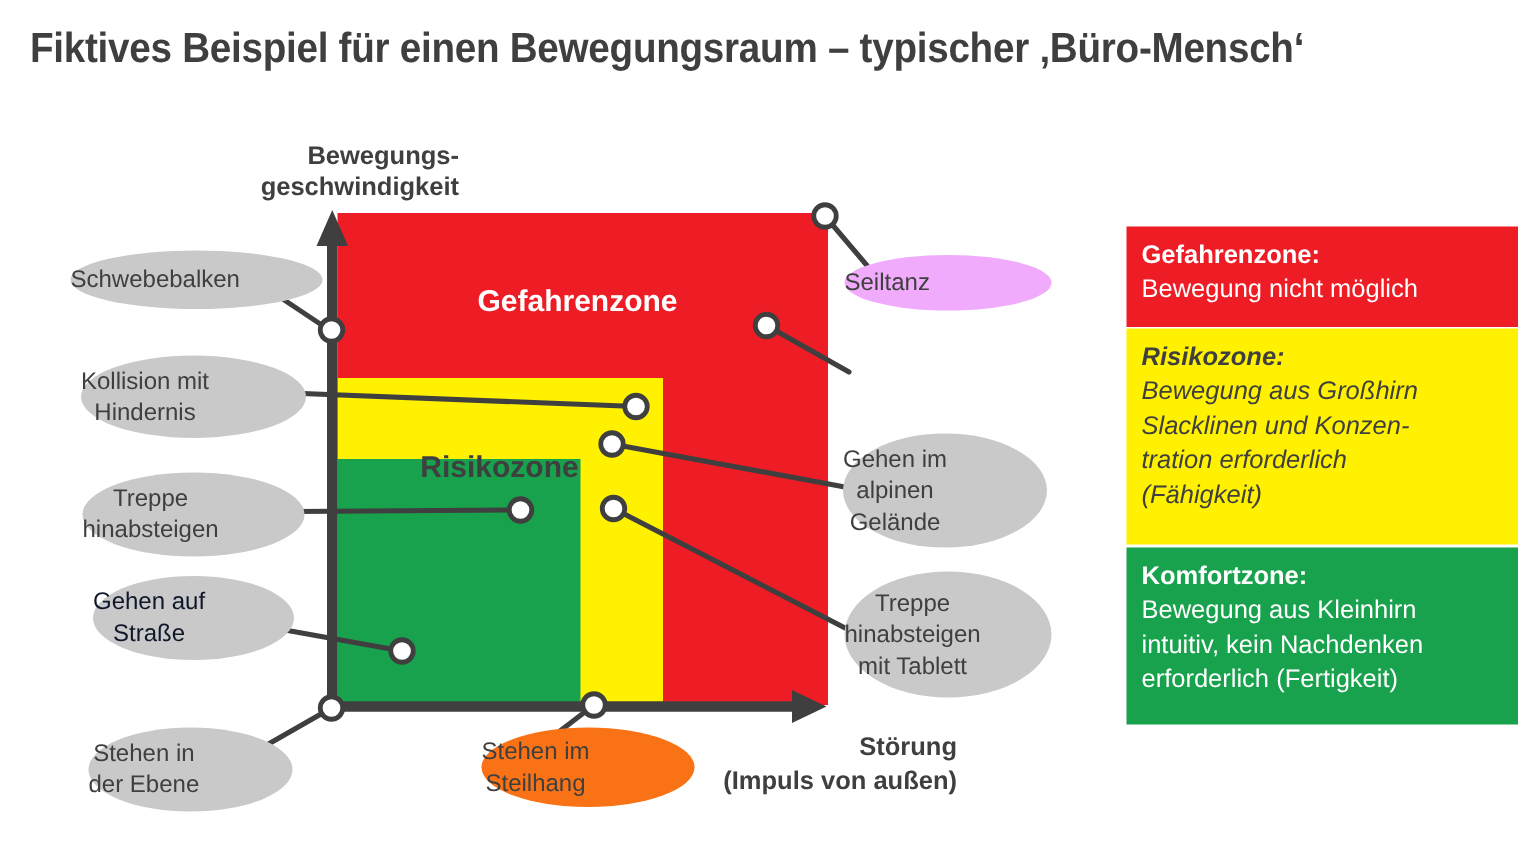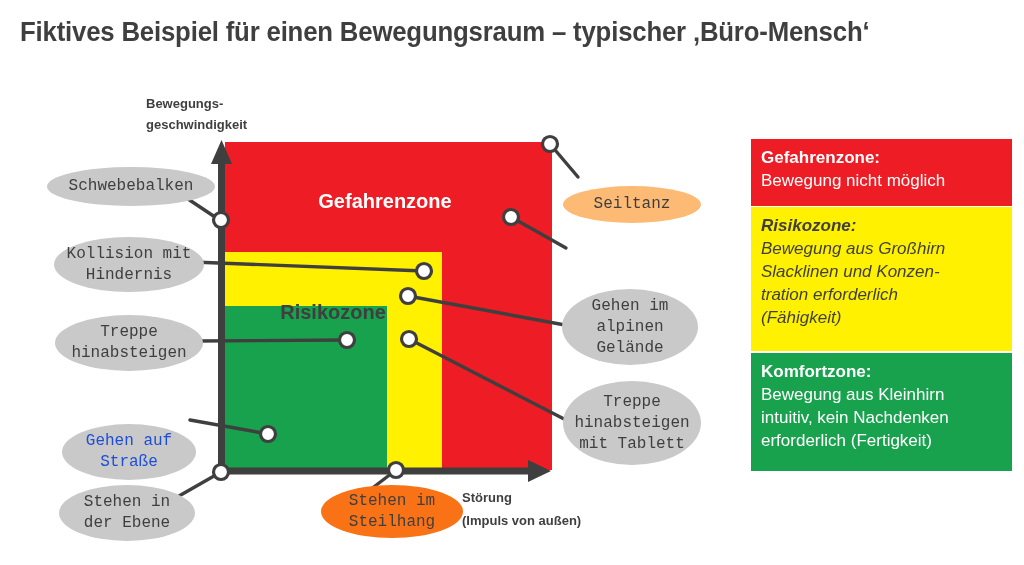--- a/index.html
+++ b/index.html
@@ -7,37 +7,36 @@
     position:relative;width:1024px;height:565px;background:#ffffff;
     font-family:"Liberation Sans",sans-serif;color:#3f3f3f;overflow:hidden;
   }
   .title{
     position:absolute;left:20px;top:16px;font-size:28px;font-weight:bold;
     white-space:nowrap;transform:scaleX(.92);transform-origin:left center;
     color:#3f3f3f;letter-spacing:-0.2px;
   }
   .svg-layer{position:absolute;left:0;top:0;width:1024px;height:565px;}
   .axis-label{
-    position:absolute;font-size:13px;font-weight:bold;text-align:left;
+    position:absolute;font-size:17px;font-weight:bold;text-align:right;
     line-height:21px;white-space:pre-line;color:#3f3f3f;
   }
   .zone-label{
     position:absolute;font-size:20px;font-weight:bold;text-align:center;
     line-height:22px;
   }
   .bubble{
     position:absolute;border-radius:50%;display:flex;align-items:center;
-    justify-content:center;text-align:center;font-size:16px;line-height:21px;
+    justify-content:flex-start;text-align:center;font-size:16px;line-height:21px;
     white-space:pre-line;
-    font-family:Liberation Mono, monospace;
   }
   .legend{position:absolute;left:751px;top:0;width:261px;}
   .legend-box{
     position:absolute;left:0;width:261px;box-sizing:border-box;
-    padding:7px 10px;font-size:17px;line-height:23px;
+    padding:7px 10px;font-size:17px;line-height:23px;margin-top:12px;
   }
   .legend-title{font-weight:bold;}
   .legend-body{white-space:pre-line;}
 </style>
 </head>
 <body>
 
 <div class="slide">
 
   <div class="title">Fiktives Beispiel für einen Bewegungsraum – typischer ‚Büro-Mensch‘</div>
@@ -94,30 +93,30 @@
     <span>Schwebebalken</span>
   </div>
   <div class="bubble" style="left: 54px; top: 237px; width: 150px; height: 55px; background-color: rgb(201, 201, 201); color: rgb(63, 63, 63);">
     <span>Kollision mit
 Hindernis</span>
   </div>
   <div class="bubble" style="left: 55px; top: 315px; width: 148px; height: 56px; background-color: rgb(201, 201, 201); color: rgb(63, 63, 63);">
     <span>Treppe
 hinabsteigen</span>
   </div>
-  <div class="bubble" style="left: 62px; top: 424px; width: 134px; height: 56px; background-color: rgb(201, 201, 201); color: #1d4ed8;">
+  <div class="bubble" style="left: 62px; top: 384px; width: 134px; height: 56px; background-color: rgb(201, 201, 201); color: #0f172a;">
     <span>Gehen auf
 Straße</span>
   </div>
   <div class="bubble" style="left: 59px; top: 485px; width: 136px; height: 56px; background-color: rgb(201, 201, 201); color: rgb(63, 63, 63);">
     <span>Stehen in
 der Ebene</span>
   </div>
 
-  <div class="bubble" style="left: 563px; top: 186px; width: 138px; height: 37px; background-color: #fdba74; color: rgb(63, 63, 63);">
+  <div class="bubble" style="left: 563px; top: 170px; width: 138px; height: 37px; background-color: #f0abfc; color: rgb(63, 63, 63);">
     <span>Seiltanz</span>
   </div>
   <div class="bubble" style="left: 562px; top: 289px; width: 136px; height: 76px; background-color: rgb(201, 201, 201); color: rgb(63, 63, 63);">
     <span>Gehen im
 alpinen
 Gelände</span>
   </div>
   <div class="bubble" style="left: 563px; top: 381px; width: 138px; height: 84px; background-color: rgb(201, 201, 201); color: rgb(63, 63, 63);">
     <span>Treppe
 hinabsteigen

